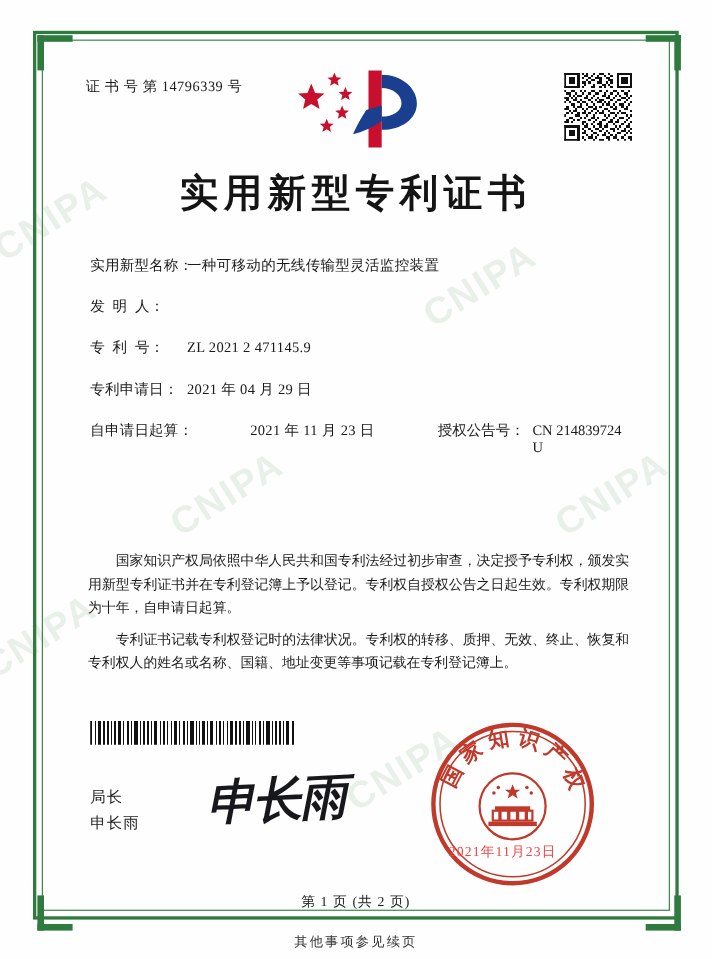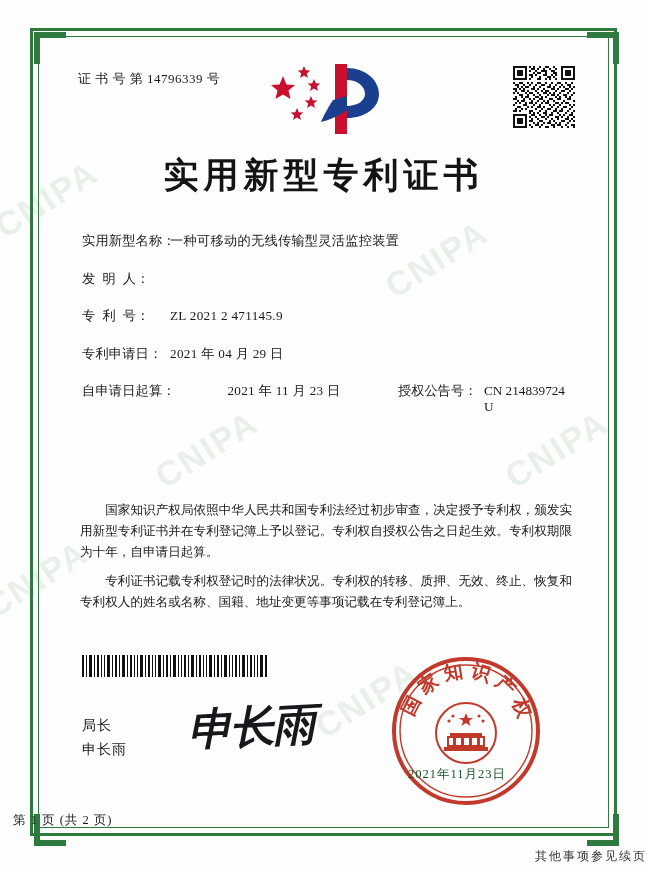--- a/index.html
+++ b/index.html
@@ -191,39 +191,39 @@
     left: 390px;
     top: 655px;
     width: 152px;
     height: 152px;
   }
   .seal-date {
     position: absolute;
     left: 408px;
     top: 766px;
     font-size: 12.5px;
-    color: #14532d;
+    color: #ef4444;
     letter-spacing: 1px;
     white-space: nowrap;
   }
 
   
   .page-no {
     position: absolute;
-    left: 13px; right: 0;
+    left: 0; right: 0;
     top: 812px;
-    text-align: left;
+    text-align: center;
     font-size: 12.5px;
     letter-spacing: 1px;
   }
   .footnote {
     position: absolute;
     left: 0; right: 0;
     top: 848px;
-    text-align: right;
+    text-align: center;
     font-size: 12px;
     letter-spacing: 2px;
     color: #333;
   }
 </style>
 </head>
 <body>
 
 <div class="certificate">
 

